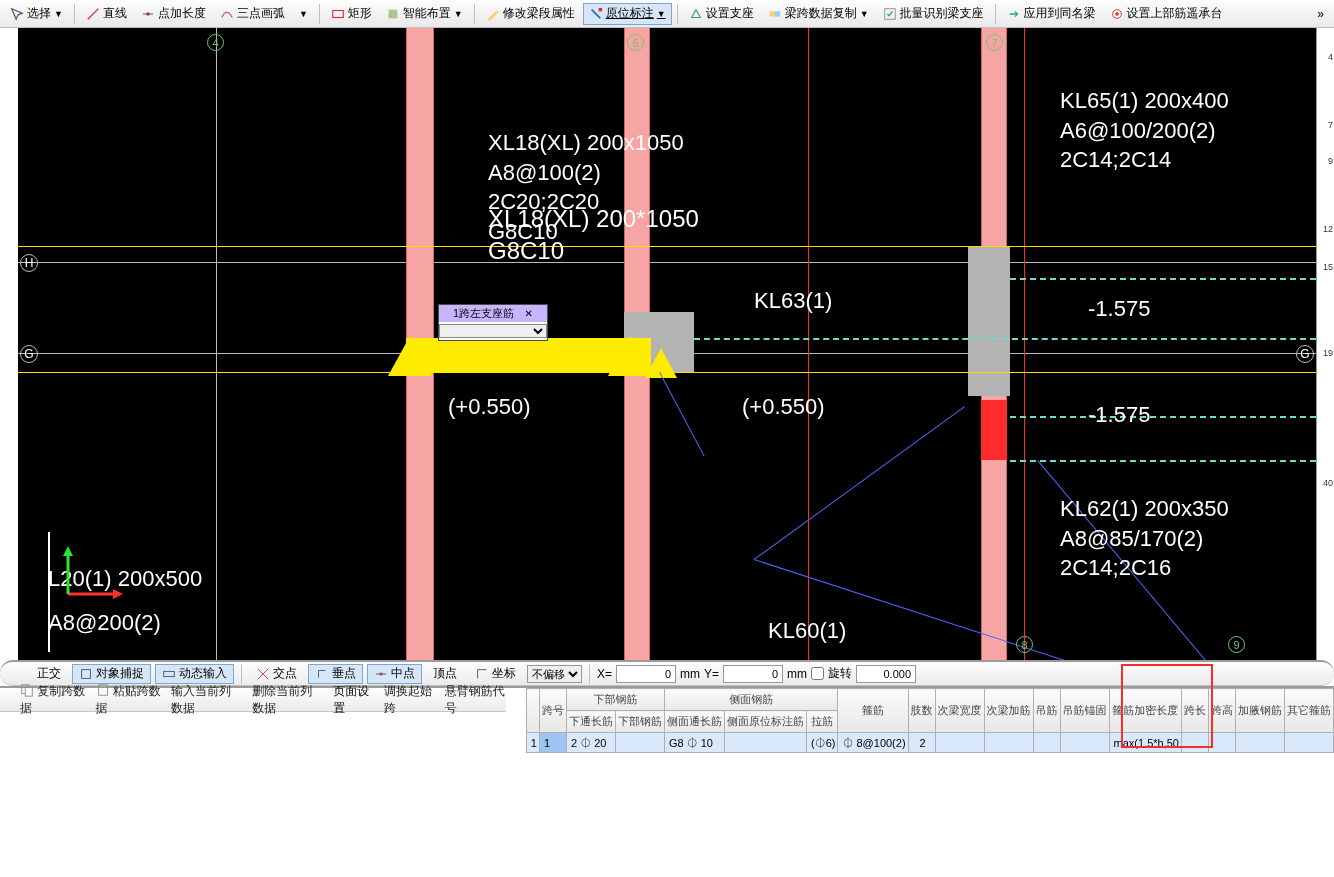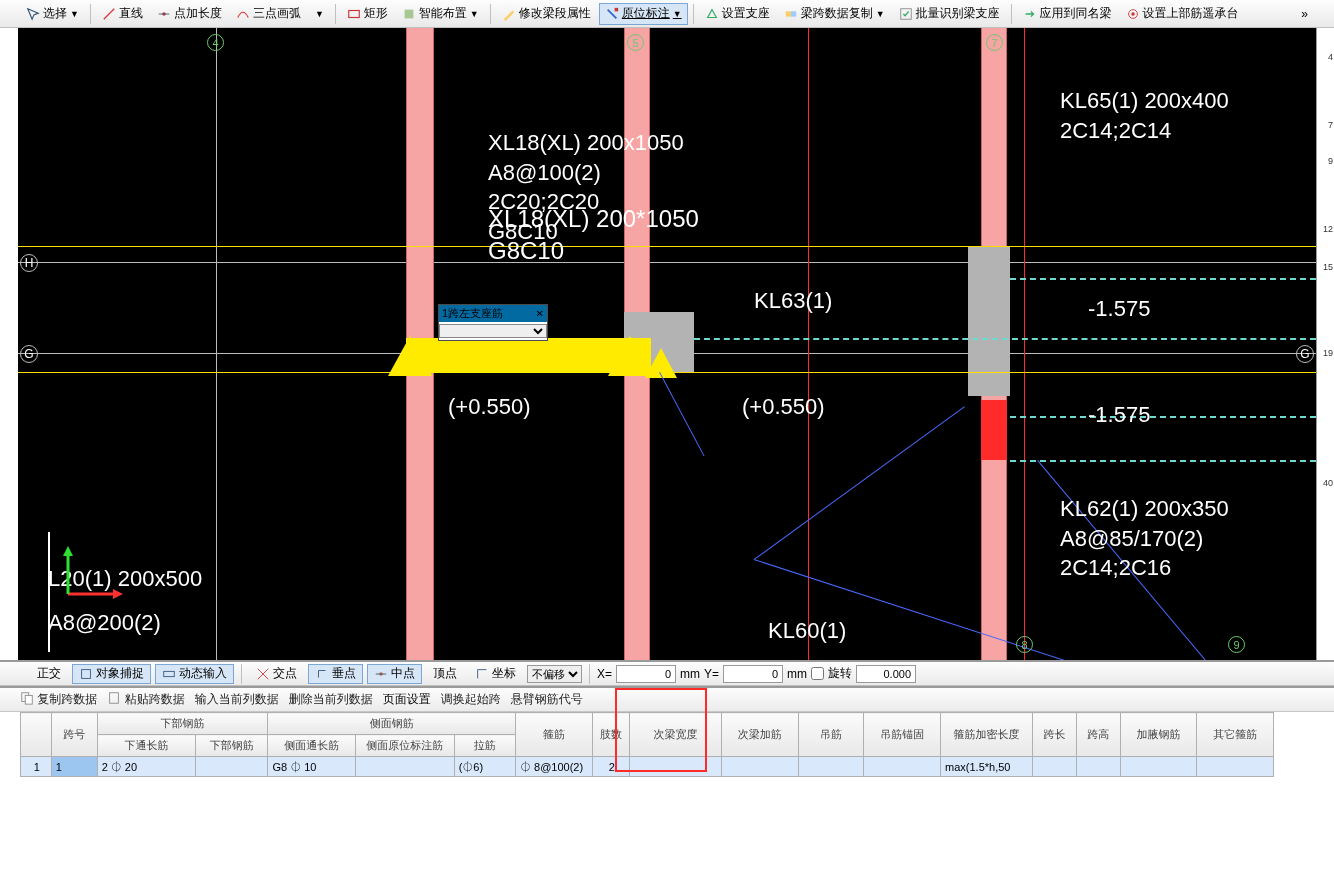--- a/index.html
+++ b/index.html
@@ -1,19 +1,19 @@
 <!DOCTYPE html>
 <html><head>
 <meta charset="utf-8">
 <style>
 * { box-sizing: border-box; margin: 0; padding: 0; font-family: "Microsoft YaHei", sans-serif; }
 html, body { width: 1334px; height: 877px; overflow: hidden; background: #fff; }
 
 
-.top-toolbar { height: 28px; background: linear-gradient(#fdfdfd,#e9e9e9); border-bottom: 1px solid #bfbfbf; display: flex; align-items: center; font-size: 12px; padding: 0 20px; gap: 2px;}
+.top-toolbar { height: 28px; background: linear-gradient(#fdfdfd,#e9e9e9); border-bottom: 1px solid #bfbfbf; display: flex; align-items: center; font-size: 12px; padding: 0 4px; gap: 2px;}
 .tb-item { display: flex; align-items: center; gap: 3px; padding: 2px 5px; border: 1px solid transparent; cursor: pointer; white-space: nowrap; height: 22px; }
 .tb-item.active { border: 1px solid #7aa7d6; background: #d6e6f7; text-decoration: underline; }
 .tb-sep { width: 1px; height: 20px; background: #c0c0c0; margin: 0 3px; }
 .icn { width: 14px; height: 14px; display: inline-block; }
 
 
 .canvas-wrap { position: relative; height: 632px; background: #fff; }
 .canvas { position: absolute; left: 18px; top: 0; right: 18px; bottom: 0; background: #000; overflow: hidden; }
 .ruler-right { position: absolute; right: 0; top: 0; width: 18px; height: 100%; background: #fff; border-left: 1px solid #9a9a9a; }
 .ruler-tick { position: absolute; right: 1px; font-size: 9px; color: #333; }
@@ -29,35 +29,35 @@
 .yellow-beam { position: absolute; background: #ffeb00; }
 .triangle { position: absolute; width: 0; height: 0; border-left: 22px solid transparent; border-right: 22px solid transparent; border-bottom: 40px solid #ffeb00; }
 .green-circle { position: absolute; width: 17px; height: 17px; border: 1px solid #6fc86f; border-radius: 50%; display: flex; align-items: center; justify-content: center; color: #6fc86f; font-size: 11px; }
 .axis-letter { position: absolute; width: 18px; height: 18px; border: 1px solid #bbb; border-radius: 50%; display: flex; align-items: center; justify-content: center; color: #fff; font-size: 12px; }
 .annot { position: absolute; color: #fff; font-size: 22px; line-height: 1.35; white-space: nowrap; }
 .annot-big { font-size: 24px; font-weight: 400; }
 .red-box { position: absolute; background: #ff2a2a; }
 
 
 .canvas-input { position: absolute; background: #fff; border: 1px solid #4b4b4b; width: 110px; }
-.canvas-input-hdr { background: #0369a1; font-size: 11px; padding: 1px 3px; display:flex; justify-content:space-between; align-items:center;}
+.canvas-input-hdr { background: #c4b5fd; font-size: 11px; padding: 1px 14px; display:flex; justify-content:space-between; align-items:center;}
 .canvas-input-field { width: 100%; border: 1px solid #888; font-size: 11px; height: 14px; padding:0 2px;}
 
 
 .ucs { position:absolute; left:40px; bottom:56px; }
 
 
-.status-bar { height: 26px; background: linear-gradient(#fdfdfd,#ebebeb); border-top: 2px solid #9a9a9a; border-bottom: 1px solid #bfbfbf; display: flex; align-items: center; font-size: 12px; padding: 0 8px; gap: 4px;}
+.status-bar { height: 26px; background: linear-gradient(#fdfdfd,#ebebeb); border-top: 2px solid #9a9a9a; border-bottom: 1px solid #bfbfbf; display: flex; align-items: center; font-size: 12px; padding: 0 8px; gap: 4px; border-radius: 13px;}
 .status-btn { padding: 2px 6px; border: 1px solid transparent; cursor: pointer; height:20px; display:flex; align-items:center; gap:3px;}
 .status-btn.active { border: 1px solid #7aa7d6; background: #d6e6f7; }
 .status-input { width: 60px; height: 18px; border: 1px solid #999; text-align: right; font-size: 11px; padding: 0 4px; }
 .status-select { height: 18px; border: 1px solid #999; font-size: 11px; }
 
 
-.bottom-panel { height: 190px; border-top: 2px solid #9a9a9a; display: flex; flex-direction: column; }
+.bottom-panel { height: 190px; border-top: 2px solid #9a9a9a; display: flex; flex-direction: row; }
 .action-bar { height: 24px; background: linear-gradient(#fdfdfd,#ebebeb); border-bottom: 1px solid #c7c7c7; display: flex; align-items: center; font-size: 12px; padding-left: 20px; gap: 10px;}
 .action-bar span { cursor: pointer; color: #222; }
 
 .table-wrap { flex: 1; position: relative; padding-left: 20px; }
 .grid { border-collapse: collapse; font-size: 11px; width: calc(100% - 60px); }
 .grid th, .grid td { border: 1px solid #b0b0b0; padding: 3px 2px; text-align: center; background: #fff; height: 20px; white-space:nowrap; }
 .grid th { background: linear-gradient(#fbfbfb,#e8e8e8); color: #444; font-weight: normal; }
 .grid .rownum { background: linear-gradient(#fbfbfb,#e8e8e8); width: 28px; }
 .grid .sel-cell { background: #cfe4ff; }
 .grid tr.data-row td { background: #d9e8fb; text-align:left; padding-left:4px; }
@@ -233,20 +233,21 @@
     <div class="annot" style="left:430px; top:364px;">(+0.550)</div>
     <div class="annot" style="left:724px; top:364px;">(+0.550)</div>
     <div class="annot" style="left:1070px; top:266px;">-1.575</div>
     <div class="annot" style="left:1070px; top:372px;">-1.575</div>
     <div class="annot" style="left:30px; top:536px;">
       <div>L20(1) 200x500</div>
       <div style="margin-top:14px">A8@200(2)</div>
     </div>
     <div class="annot" style="left:1042px; top:58px;">
       <div>KL65(1) 200x400</div>
+      <div>A6@100/200(2)</div>
       <div>2C14;2C14</div>
     </div>
     <div class="annot" style="left:1042px; top:466px;">
       <div>KL62(1) 200x350</div>
       <div>A8@85/170(2)</div>
       <div>2C14;2C16</div>
     </div>
 
     <div style="position:absolute; left:30px; top:504px; width:2px; height:120px; background:#fff;"></div>
 

